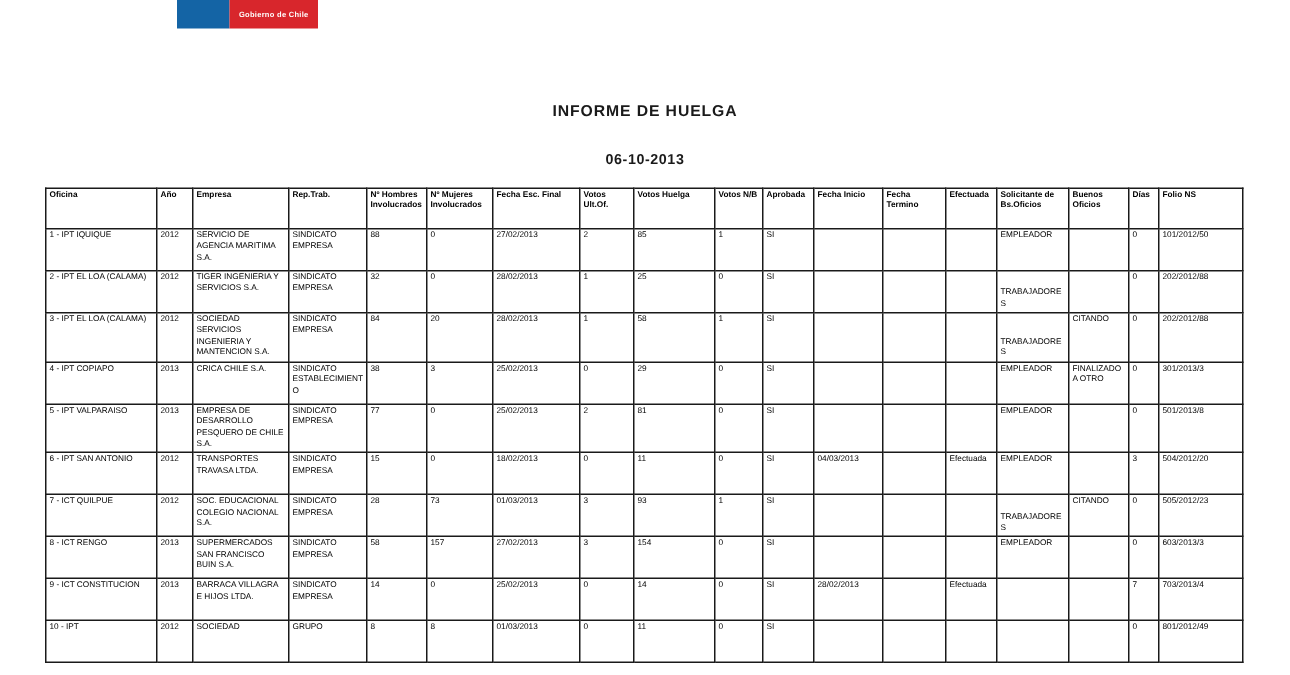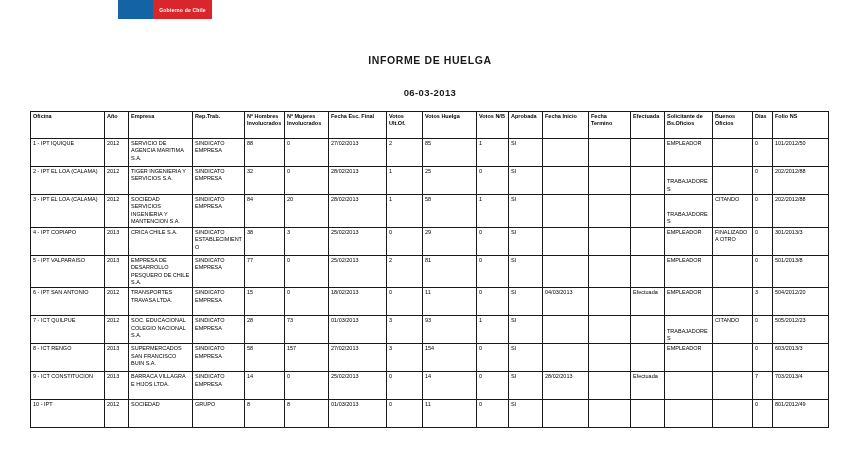--- a/index.html
+++ b/index.html
@@ -16,21 +16,21 @@
     display: flex; height: 19px;
   }
   .logo-blue { width: 35px; height: 19px; background: #1464a5; }
   .logo-red  {
     width: 59px; height: 19px; background: #d8262c;
     color: #fff; font-size: 5px; font-weight: bold;
     display: flex; align-items: center; justify-content: center;
     letter-spacing: 0.2px; text-align: center;
   }
   .title {
-    text-align: center; margin: 0; padding-top: 54px;
+    text-align: center; margin: 0; padding-top: 68px;
     font-size: 10.5px; font-weight: bold; letter-spacing: 0.6px; color: #1a1a1a;
   }
   .date {
     text-align: center; margin: 0; padding-top: 21px;
     font-size: 9.5px; font-weight: bold; letter-spacing: 0.4px; color: #1a1a1a;
   }
   .report-table {
     margin: 13px 0 0 30px;
     width: 798px;
     border-collapse: collapse;
@@ -58,21 +58,21 @@
 <body>
 
 <div class="logo">
   <div class="logo-blue"></div>
   <div class="logo-red">
     <span>Gobierno de Chile</span>
   </div>
 </div>
 
 <h1 class="title">INFORME DE HUELGA</h1>
-<div class="date">06-03-2013</div>
+<div class="date">06-10-2013</div>
 
 <table class="report-table">
   <colgroup>
       <col style="width: 74px;">
       <col style="width: 24px;">
       <col style="width: 64px;">
       <col style="width: 52px;">
       <col style="width: 40px;">
       <col style="width: 44px;">
       <col style="width: 58px;">

